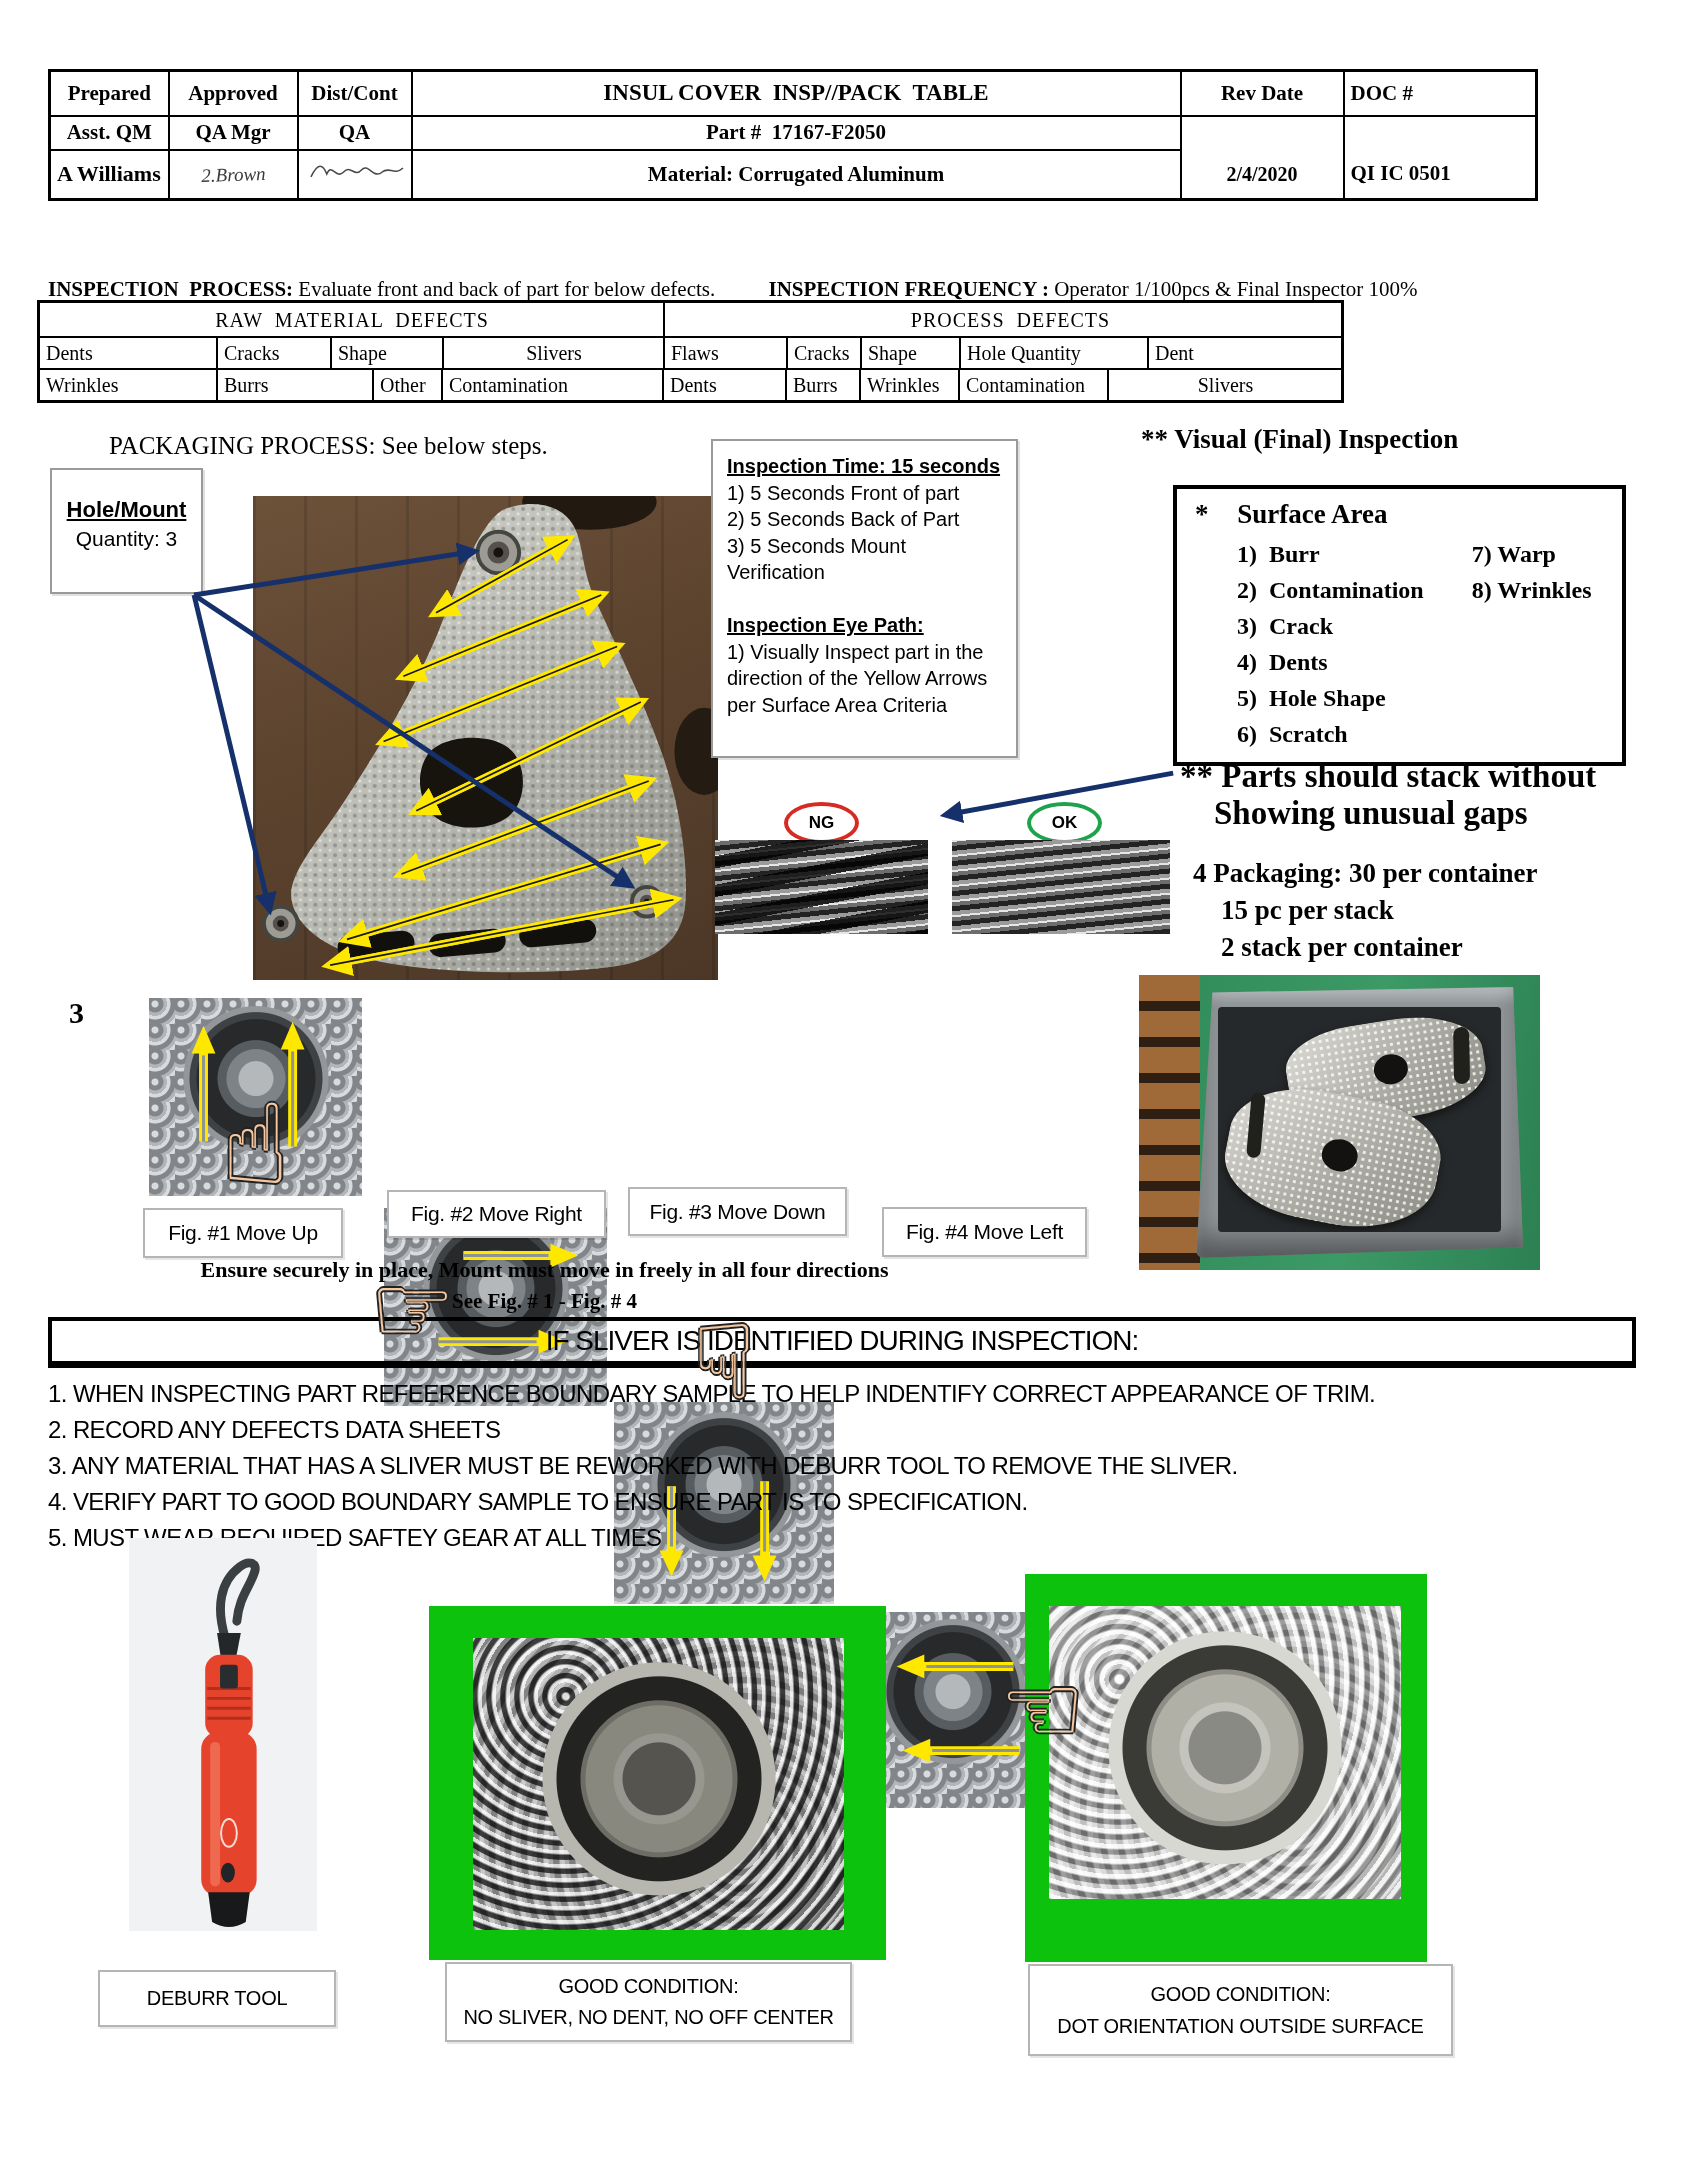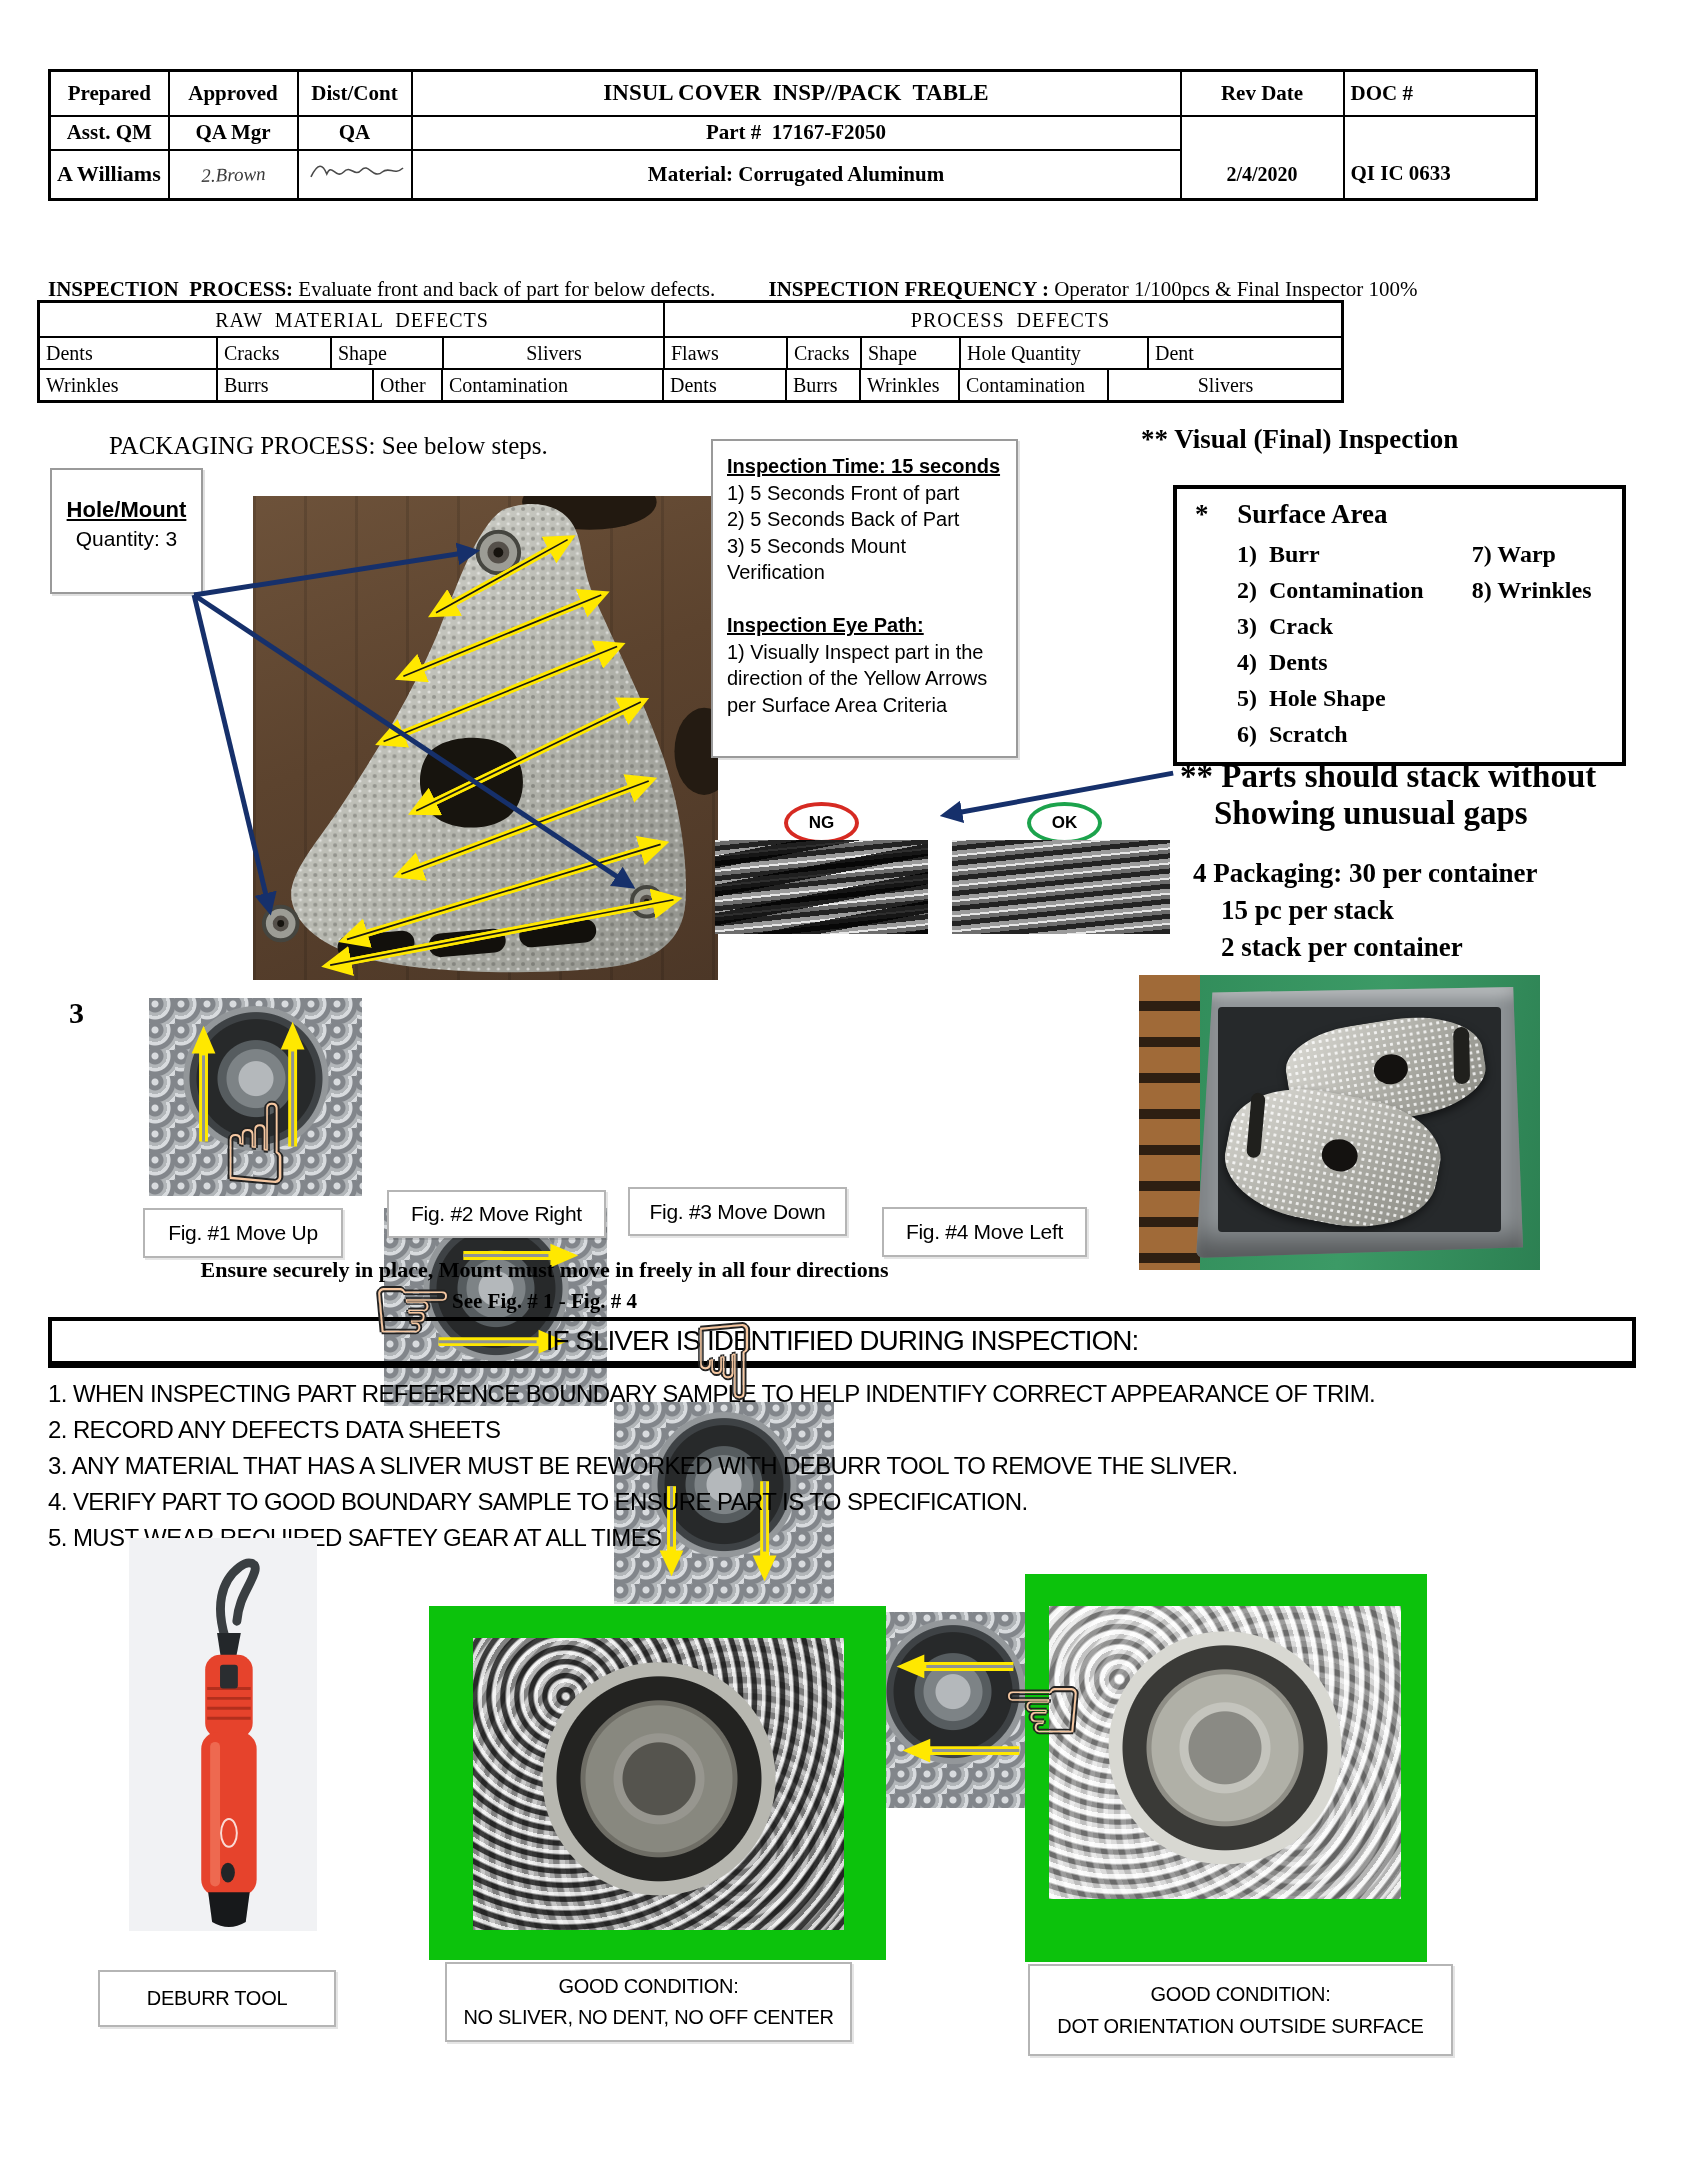--- a/index.html
+++ b/index.html
@@ -101,21 +101,21 @@
       <td class="b c pre" style="font-size:23px;">INSUL COVER  INSP//PACK  TABLE</td>
       <td class="b c">Rev Date</td>
       <td class="b">DOC #</td>
     </tr>
     <tr style="height:34px;">
       <td class="b c">Asst. QM</td>
       <td class="b c">QA Mgr</td>
       <td class="b c">QA</td>
       <td class="b c pre">Part #  17167-F2050</td>
       <td rowspan="2" class="b c" style="vertical-align:bottom;padding-bottom:12px;font-size:20px;">2/4/2020</td>
-      <td rowspan="2" class="b" style="vertical-align:bottom;padding-bottom:12px;">QI IC 0633</td>
+      <td rowspan="2" class="b" style="vertical-align:bottom;padding-bottom:12px;">QI IC 0501</td>
     </tr>
     <tr style="height:50px;margin-left:48px;">
       <td class="b" style="font-size:22px;">A Williams</td>
       <td class="c" style="font-style:italic;font-size:19px;color:#3a3a3a;transform:rotate(-2deg);">2.Brown</td>
       <td class="c">
         <svg width="103" height="32" viewBox="0 0 104 32">
           <path d="M6,22 C13,7 18,9 22,19 C27,7 31,25 39,17 C46,9 50,23 57,15 C64,7 69,25 78,17 C85,11 90,21 99,13" fill="none" stroke="#4a4a4a" stroke-width="1.6"></path>
         </svg>
       </td>
       <td class="b c">Material: Corrugated Aluminum</td>

